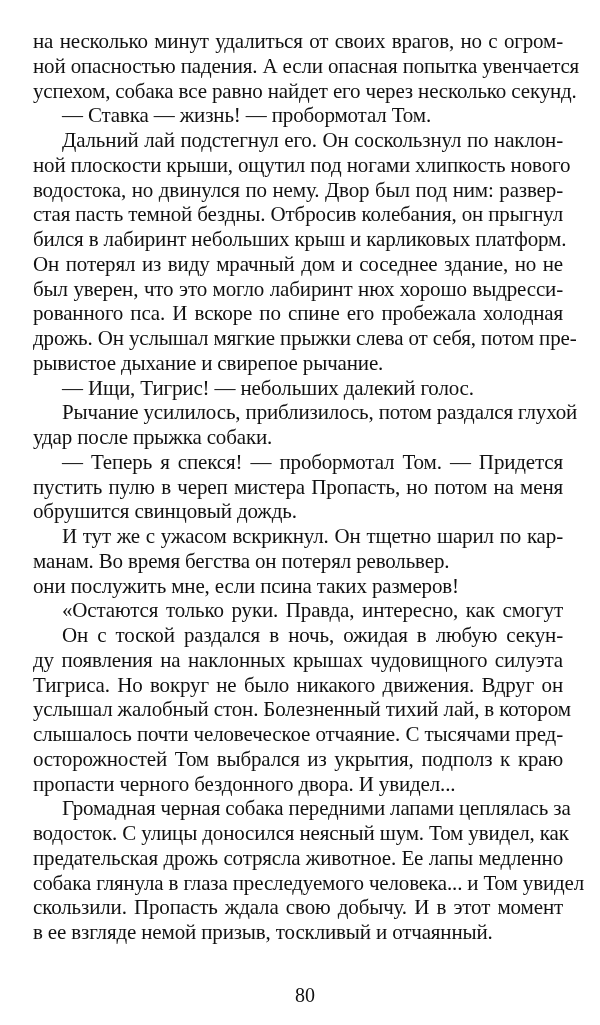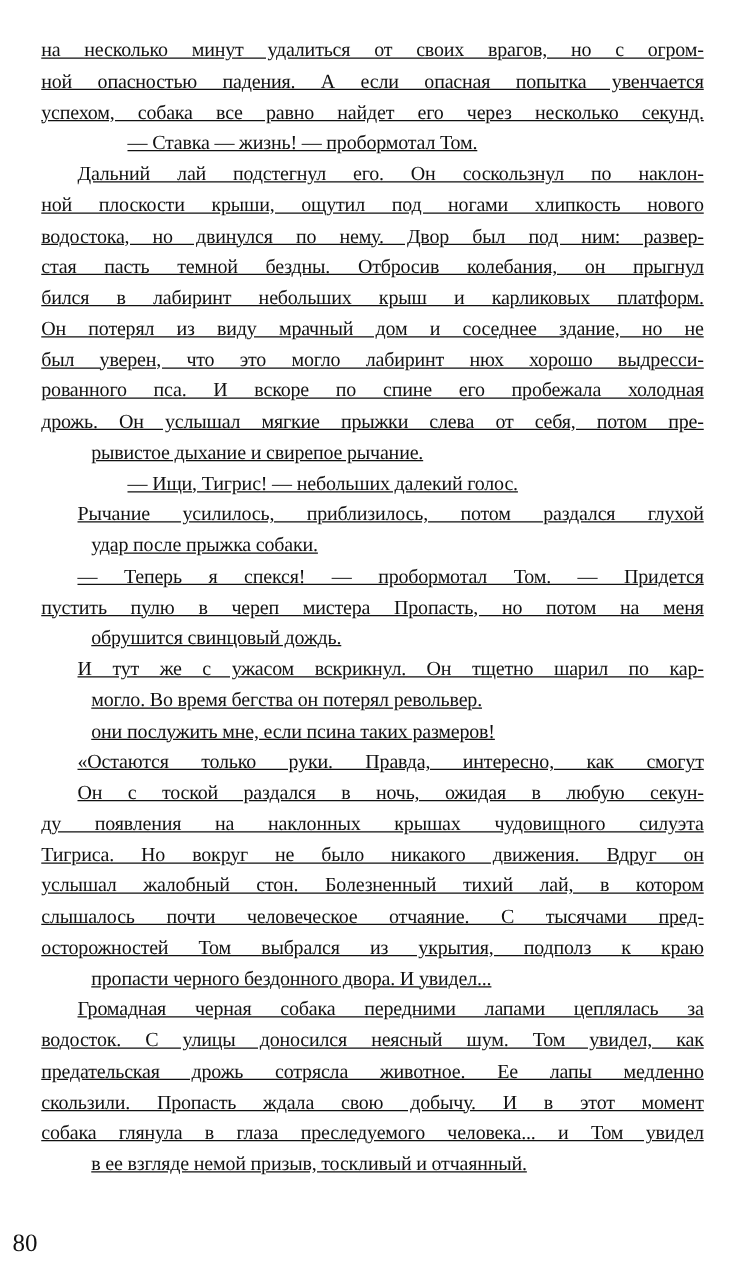--- a/index.html
+++ b/index.html
@@ -18,39 +18,38 @@
   .page {
     position: absolute;
     left: 33px;
     top: 29px;
     width: 530px;
   }
   .line {
     display: block;
     height: 24.75px;
     line-height: 24.75px;
-    font-size: 16px;
+    font-size: 21px;
     white-space: nowrap;
     text-align: justify;
     text-align-last: justify;
     letter-spacing: -0.15px;
-    text-decoration: underline;
   }
   .line.last {
     text-align-last: left;
-    margin-left: 40px;
   }
   .line.indent {
     padding-left: 29px;
   }
   .page-number {
     position: absolute;
     left: 0;
     width: 600px;
     top: 983px;
+    text-align: center;
     font-size: 20px;
     line-height: 24px;
     padding-left: 10px;
     box-sizing: border-box;
   }
 </style>
 </head>
 <body>
 
 <div class="page" id="page-text">
@@ -68,31 +67,31 @@
     <span class="line">рованного пса. И вскоре по спине его пробежала холодная</span>
     <span class="line">дрожь. Он услышал мягкие прыжки слева от себя, потом пре-</span>
     <span class="line last">рывистое дыхание и свирепое рычание.</span>
     <span class="line indent last">— Ищи, Тигрис! — небольших далекий голос.</span>
     <span class="line indent">Рычание усилилось, приблизилось, потом раздался глухой</span>
     <span class="line last">удар после прыжка собаки.</span>
     <span class="line indent">— Теперь я спекся! — пробормотал Том. — Придется</span>
     <span class="line">пустить пулю в череп мистера Пропасть, но потом на меня</span>
     <span class="line last">обрушится свинцовый дождь.</span>
     <span class="line indent">И тут же с ужасом вскрикнул. Он тщетно шарил по кар-</span>
-    <span class="line last">могло. Во время бегства он потерял револьвер.</span>
+    <span class="line last">манам. Во время бегства он потерял револьвер.</span>
     <span class="line last">они послужить мне, если псина таких размеров!</span>
     <span class="line indent">«Остаются только руки. Правда, интересно, как смогут</span>
     <span class="line indent">Он с тоской раздался в ночь, ожидая в любую секун-</span>
     <span class="line">ду появления на наклонных крышах чудовищного силуэта</span>
     <span class="line">Тигриса. Но вокруг не было никакого движения. Вдруг он</span>
     <span class="line">услышал жалобный стон. Болезненный тихий лай, в котором</span>
     <span class="line">слышалось почти человеческое отчаяние. С тысячами пред-</span>
     <span class="line">осторожностей Том выбрался из укрытия, подполз к краю</span>
     <span class="line last">пропасти черного бездонного двора. И увидел...</span>
     <span class="line indent">Громадная черная собака передними лапами цеплялась за</span>
     <span class="line">водосток. С улицы доносился неясный шум. Том увидел, как</span>
     <span class="line">предательская дрожь сотрясла животное. Ее лапы медленно</span>
+    <span class="line">собака глянула в глаза преследуемого человека... и Том увидел</span>
     <span class="line">скользили. Пропасть ждала свою добычу. И в этот момент</span>
-    <span class="line">собака глянула в глаза преследуемого человека... и Том увидел</span>
     <span class="line last">в ее взгляде немой призыв, тоскливый и отчаянный.</span>
   </div>
 
 <div class="page-number">80</div>
 
 </body></html>

